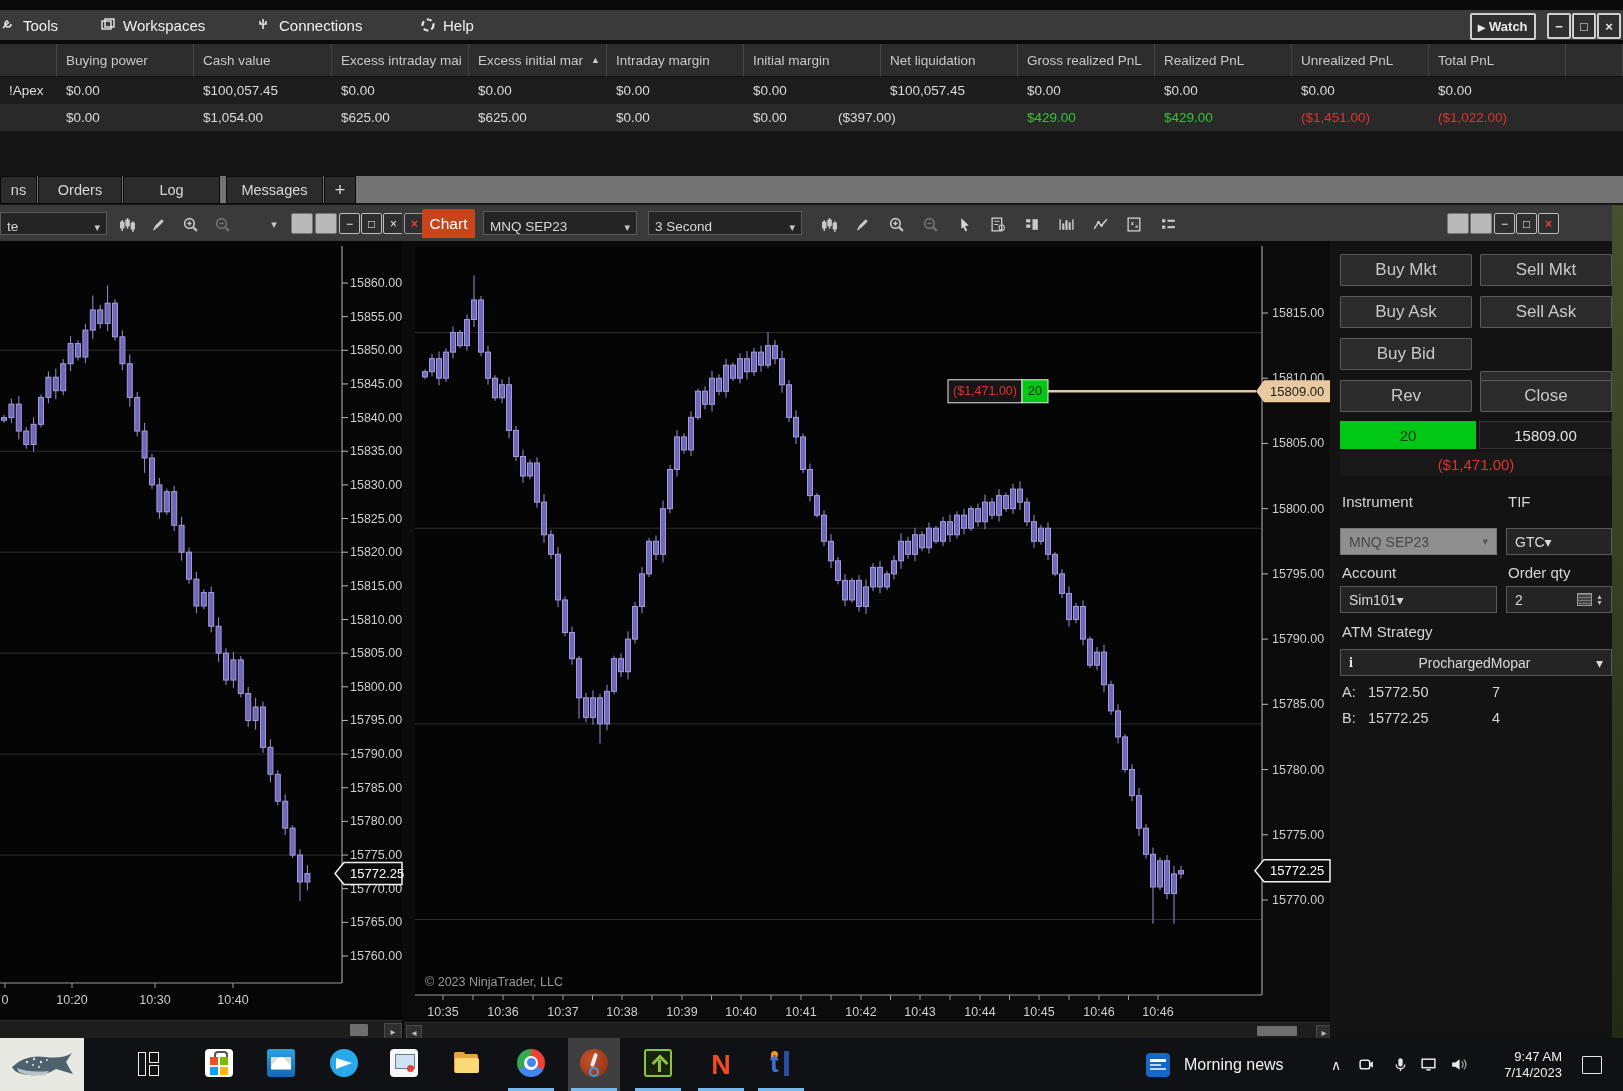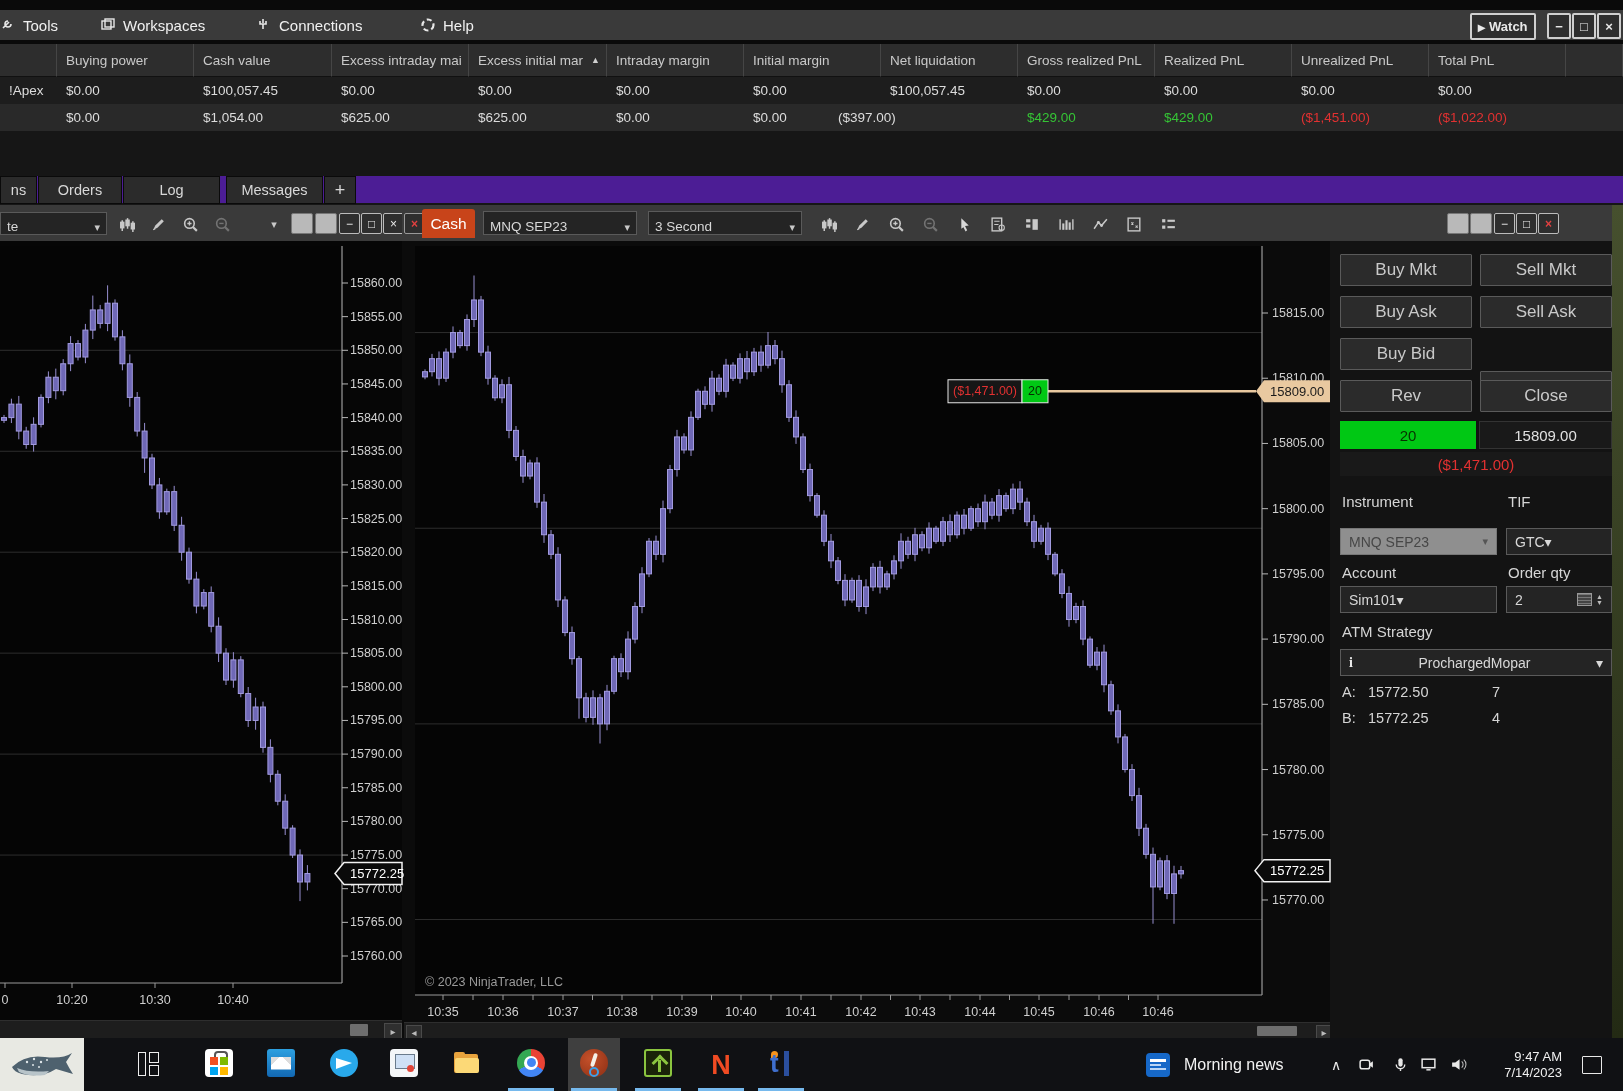--- a/index.html
+++ b/index.html
@@ -10,21 +10,21 @@
   .menu-item{position:absolute;top:0;height:30px;display:flex;align-items:center;gap:7px;color:#f0f0f0;font-size:15px;cursor:default;}
   .menu-ic{color:#e8e8e8;font-size:14px;}
   #watch-btn{position:absolute;left:1470px;top:3px;height:23px;border:2px solid #cfcfcf;border-radius:2px;display:flex;align-items:center;gap:4px;padding:0 6px;color:#e8e8e8;font-weight:bold;font-size:13px;background:#2e2e2e;}
   .winbtn{position:absolute;top:3px;width:20px;height:22px;border:2px solid #cfcfcf;border-radius:2px;background:#2e2e2e;color:#e8e8e8;display:flex;align-items:center;justify-content:center;font-size:13px;font-weight:bold;}
   
   #acct{left:0;top:44px;width:1623px;}
   .hdr-cell{position:absolute;top:0;height:33px;background:#2d2d2d;border-right:1px solid #454545;border-bottom:1px solid #111;color:#c9c9c9;font-size:13.5px;line-height:33px;padding-left:9px;box-sizing:border-box;overflow:hidden;white-space:nowrap;}
   .row-cell{position:absolute;height:27px;color:#dcdcdc;font-size:13.5px;line-height:27px;padding-left:9px;box-sizing:border-box;overflow:hidden;white-space:nowrap;}
   .cgreen{color:#35c435!important;} .cred{color:#e23131!important;}
   
-  #tabbar{left:0;top:176px;width:1623px;height:27px;background:#4c1d95;text-align:right;}
+  #tabbar{left:0;top:176px;width:1623px;height:27px;background:#737373;text-align:right;}
   .cc-tab{position:absolute;top:0;height:26px;background:#2b2b2b;border:1px solid #0a0a0a;color:#d8d8d8;font-size:14.5px;display:flex;align-items:center;justify-content:center;}
   
   .toolbar{background:#3a3a3a;}
   .combo{position:absolute;background:#242424;border:1px solid #5a5a5a;color:#d8d8d8;font-size:13.5px;display:flex;align-items:flex-end;padding:0 6px;box-sizing:border-box;}
   .combo .chev{margin-left:auto;color:#c8c8c8;font-size:11px;}
   .tbicon{position:absolute;width:24px;height:22px;display:flex;align-items:center;justify-content:center;}
   .sqbtn{position:absolute;width:20px;height:19px;background:#b9b9b9;border:1px solid #777;border-radius:2px;}
   .wb2{position:absolute;width:19px;height:19px;border:1px solid #bbb;border-radius:2px;background:#2e2e2e;color:#e8e8e8;display:flex;align-items:center;justify-content:center;font-size:12px;}
   
   .tp-btn{position:absolute;background:#2b2b2b;border:1px solid #5a5a5a;color:#c9c9c9;font-size:17px;display:flex;align-items:center;justify-content:center;border-radius:1px;}
@@ -190,21 +190,21 @@
       <div class="sb-arrow" style="left:384px;top:2px;width:16px;height:14px;">▸</div>
     </div>
   </div>
 
   <div class="abs" style="left:402px;top:205px;width:1210px;height:833px;background:#0b0b0b;">
     <div class="toolbar abs" style="left:0;top:0;width:1210px;height:36px;">
       <div class="wb2" style="left:2px;top:8px;border-color:#999;">
           <span style="color:#e04040;font-weight:bold;">×</span>
         </div>
       <div class="abs" style="left:20px;top:4px;width:53px;height:29px;background:#c8441a;border-radius:3px 3px 0 0;display:flex;align-items:center;justify-content:center;color:#fff;font-size:15.5px;">
-          <span>Cash</span>
+          <span>Chart</span>
         </div>
       <div class="combo" style="left:81px;top:6px;width:154px;height:24px;">
         <span>MNQ SEP23</span>
           <span class="chev">▾</span>
       </div>
       <div class="combo" style="left:246px;top:6px;width:154px;height:24px;">
         <span>3 Second</span>
           <span class="chev">▾</span>
       </div>
       <span id="mw-icons"></span>

